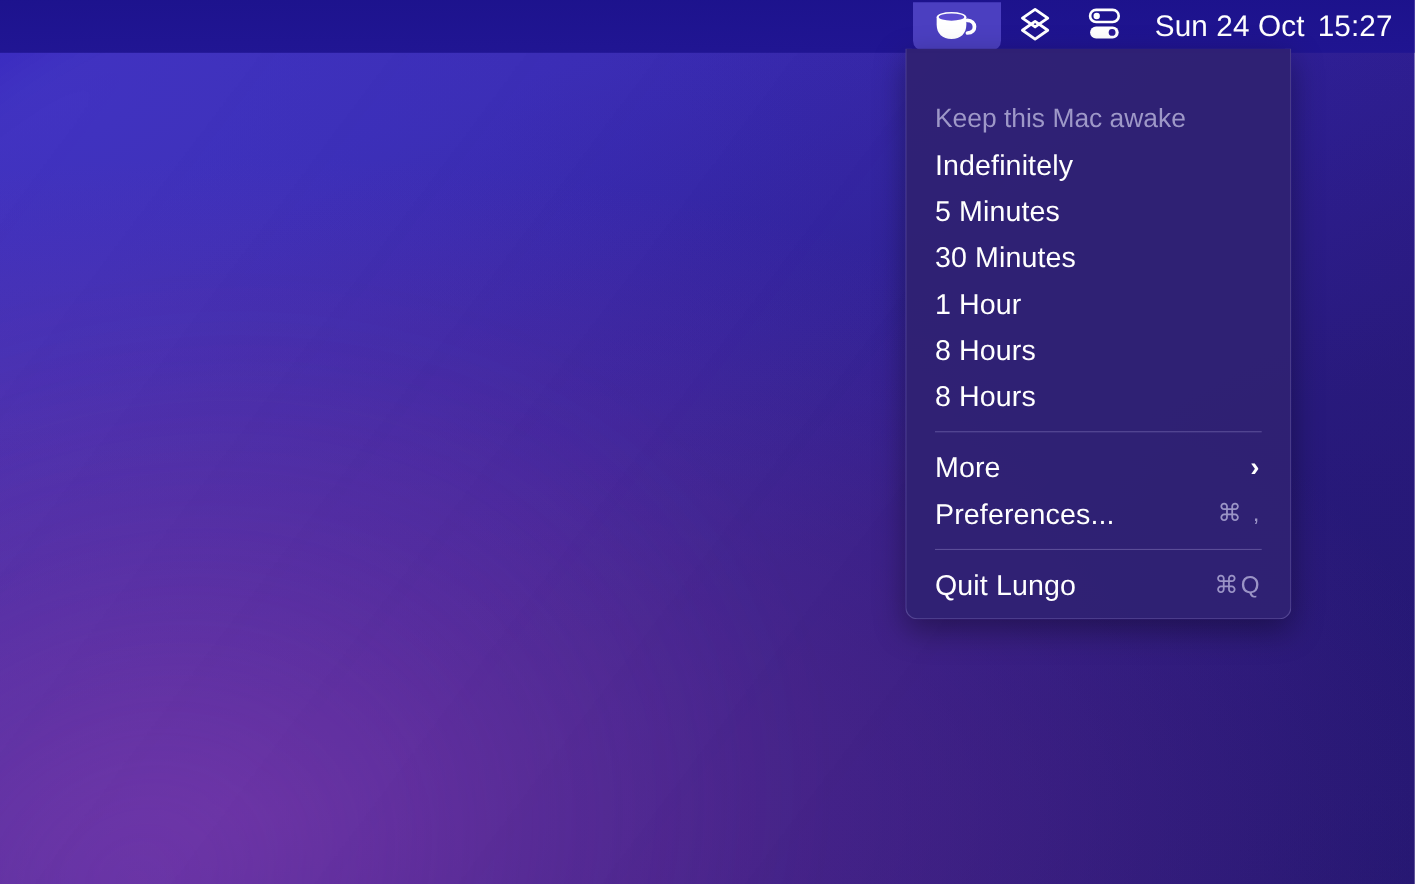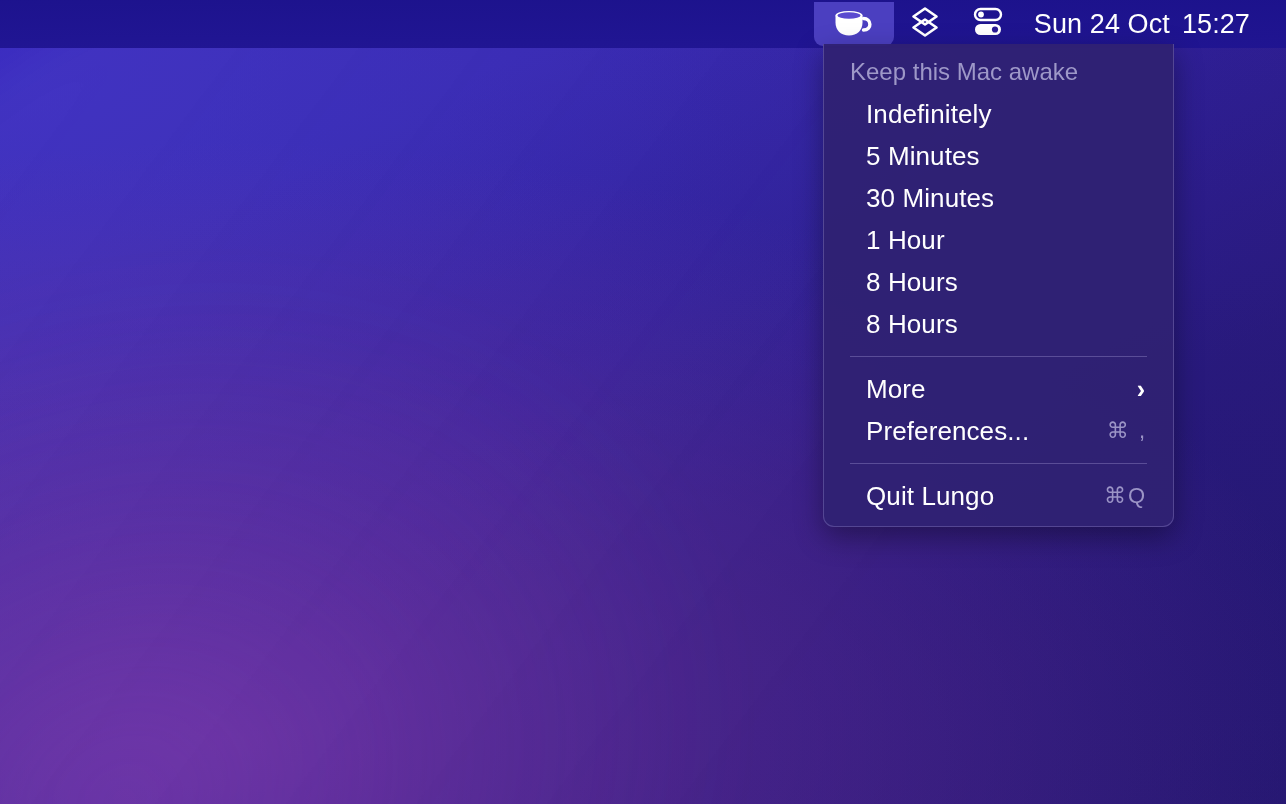--- a/index.html
+++ b/index.html
@@ -40,21 +40,21 @@
     filter:blur(40px);
     pointer-events:none;
   }
 
   
   #menubar {
     position:absolute; left:0; top:0;
     width:1286px; height:48px;
     background:linear-gradient(180deg, rgba(28,18,140,0.97) 0%, rgba(31,20,145,0.95) 100%);
     display:flex; align-items:center; justify-content:flex-end;
-    padding-right:36px;
+    padding-right:20px;
     z-index:5;
   }
   .mb-right { display:flex; align-items:center; height:44px; }
 
   .mb-item {
     height:44px;
     display:flex; align-items:center; justify-content:center;
     padding:0 14px;
   }
   .mb-item.active {
@@ -87,33 +87,33 @@
     box-shadow:0 10px 28px rgba(0,0,0,0.35);
     z-index:10;
   }
 
   .menu-header {
     color:#9e98c8;
     font-size:24px;
     font-weight:400;
     padding:7px 26px 9px 26px;
     line-height:1.0;
+    margin-top:36px;
   }
 
   .menu-row {
     position:relative;
     display:flex; align-items:center; justify-content:space-between;
     padding:0 26px;
     height:42px;
     color:#ffffff;
     font-size:26px;
     font-weight:400;
     line-height:1.0;
     white-space:nowrap;
-    margin-left:16px;
   }
   .menu-row .label { letter-spacing:0.1px; }
 
   .shortcut {
     color:#9b94c6;
     font-size:22px;
     letter-spacing:2px;
     font-weight:400;
   }
 

